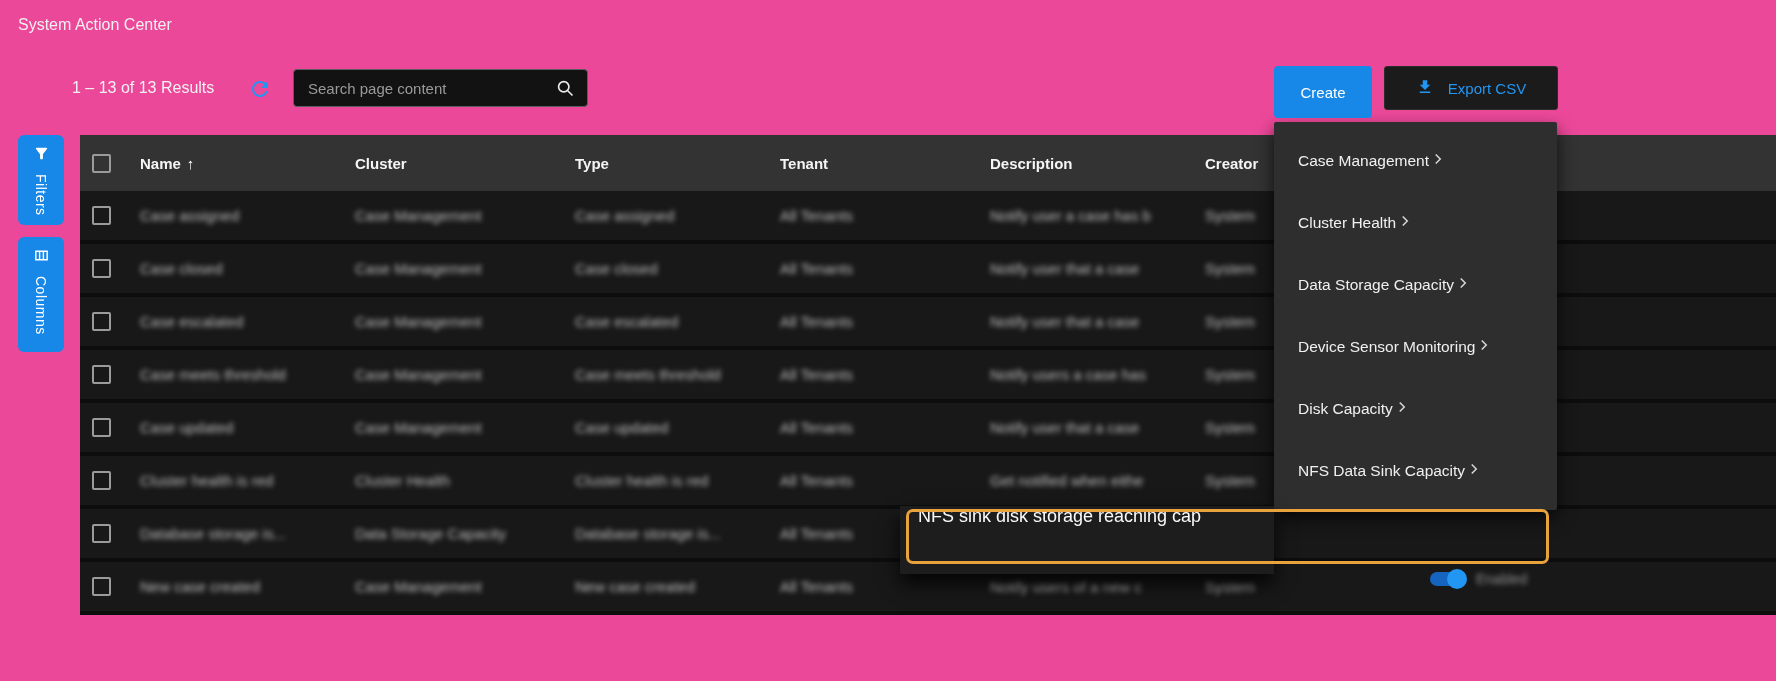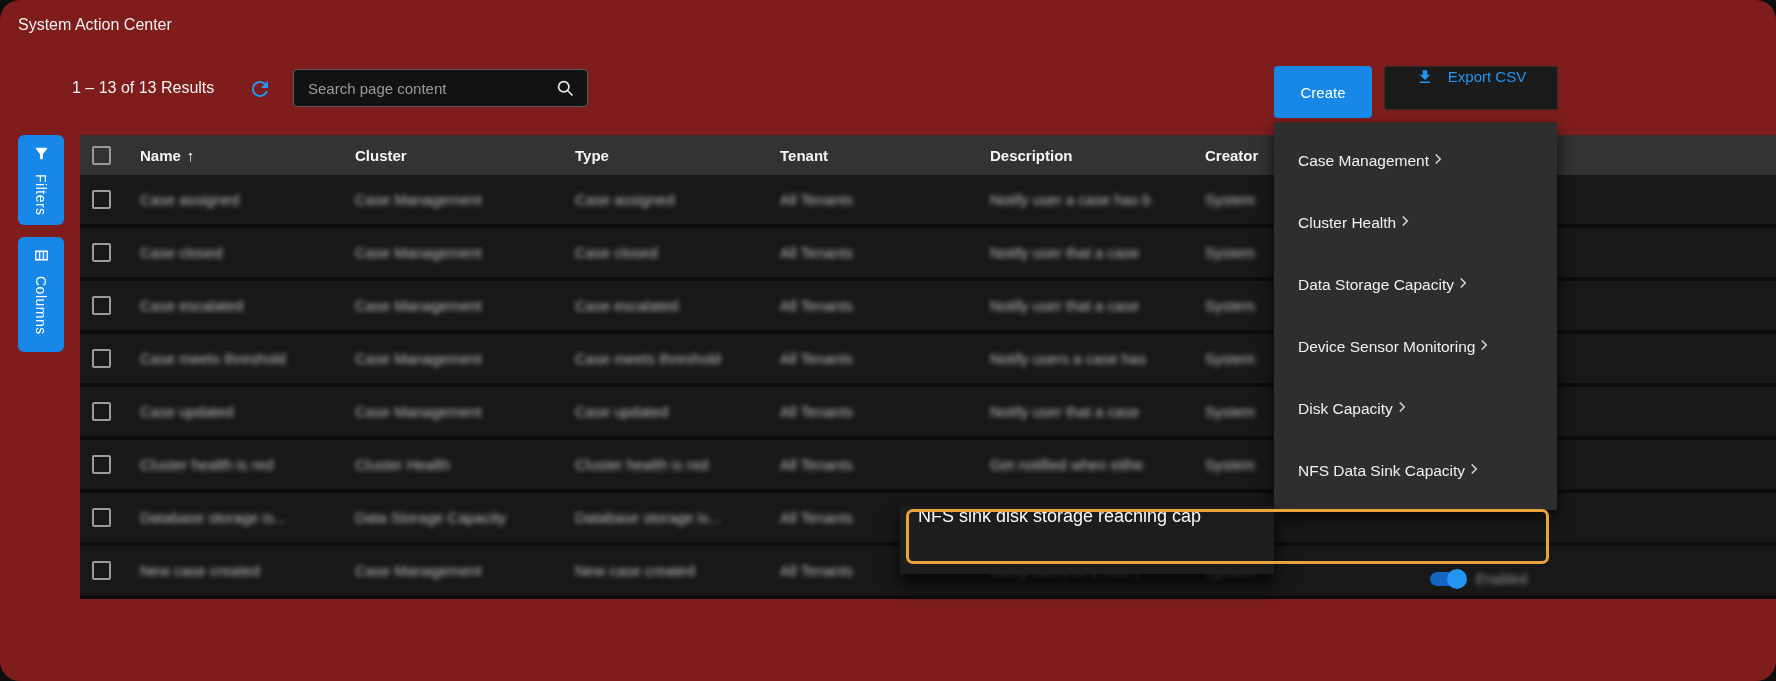--- a/index.html
+++ b/index.html
@@ -1,53 +1,52 @@
 <!DOCTYPE html>
 <html><head>
 <meta charset="utf-8">
 <style>
   html,body{margin:0;padding:0;background:#0d0d0d;}
   .app{
     position:relative;width:1776px;height:681px;overflow:hidden;
-    background:#7f1d1d;color:#e8e8e8;
+    background:#ec4899;color:#e8e8e8;
     font-family:"Liberation Sans", sans-serif;
-    border-radius:20px;
   }
   .page-title{position:absolute;left:18px;top:16px;font-size:16px;color:#f0f0f0;}
 
   
   .results{position:absolute;left:72px;top:79px;font-size:16px;color:#f2f2f2;}
   .refresh-btn{position:absolute;left:248px;top:77px;width:26px;height:26px;cursor:pointer;}
   .searchbox{position:absolute;left:293px;top:69px;width:295px;height:38px;
     border:1px solid #5c5c5c;border-radius:4px;background:#121212;box-sizing:border-box;
     display:flex;align-items:center;}
   .searchbox input{flex:1;background:transparent;border:none;outline:none;color:#dcdcdc;
     font-size:15px;padding:0 8px 0 14px;font-family:"Liberation Sans", sans-serif;}
   .searchbox input::placeholder{color:#9a9a9a;}
   .search-icon{display:flex;align-items:center;padding-right:12px;}
   .create-btn{position:absolute;left:1274px;top:66px;width:98px;height:52px;
     background:#1787e8;border:none;border-radius:4px;color:#fff;font-size:15px;
     font-family:"Liberation Sans", sans-serif;cursor:pointer;z-index:22;}
   .export-btn{position:absolute;left:1384px;top:66px;width:174px;height:44px;
     background:#1b1b1b;border:1px solid #2c2c2c;border-radius:3px;color:#2196f3;
-    font-size:15px;display:flex;align-items:flex-start;justify-content:center;gap:14px;
+    font-size:15px;display:flex;align-items:center;justify-content:center;gap:14px;
     font-family:"Liberation Sans", sans-serif;cursor:pointer;z-index:22;}
 
   
   .rail-btn{position:absolute;left:18px;width:46px;background:#1787e8;border-radius:6px;
     display:flex;flex-direction:column;align-items:center;gap:8px;padding-top:10px;
     box-sizing:border-box;cursor:pointer;z-index:3;}
   .rail-btn .vtext{writing-mode:vertical-rl;color:#fff;font-size:14px;letter-spacing:.5px;}
   .rail-filters{top:135px;height:90px;}
   .rail-columns{top:237px;height:115px;}
 
   
   .table{position:absolute;left:80px;top:135px;width:1696px;z-index:1;}
   .thead,.trow{display:grid;grid-template-columns:60px 215px 220px 205px 210px 215px 1fr;align-items:center;}
-  .thead{height:40px;background:#333333;font-weight:bold;font-size:15px;color:#f5f5f5;}
+  .thead{height:56px;background:#333333;font-weight:bold;font-size:15px;color:#f5f5f5;}
   .trow{height:49px;background:#181818;border-bottom:4px solid #0d0d0d;font-size:15px;color:#bdbdbd;cursor:pointer;}
   .cell{white-space:nowrap;overflow:hidden;text-overflow:ellipsis;padding-right:10px;}
   .cb-cell{padding-left:12px;}
   .checkbox{width:19px;height:19px;border:2px solid #9b9b9b;border-radius:2px;box-sizing:border-box;cursor:pointer;}
   .hname{display:flex;align-items:center;gap:6px;}
   .sort{font-size:15px;color:#fff;}
   .blur{filter:blur(2.4px);}
 
   
   .toggle-row{position:absolute;left:1430px;top:571px;display:flex;align-items:center;gap:12px;z-index:5;cursor:pointer;}

